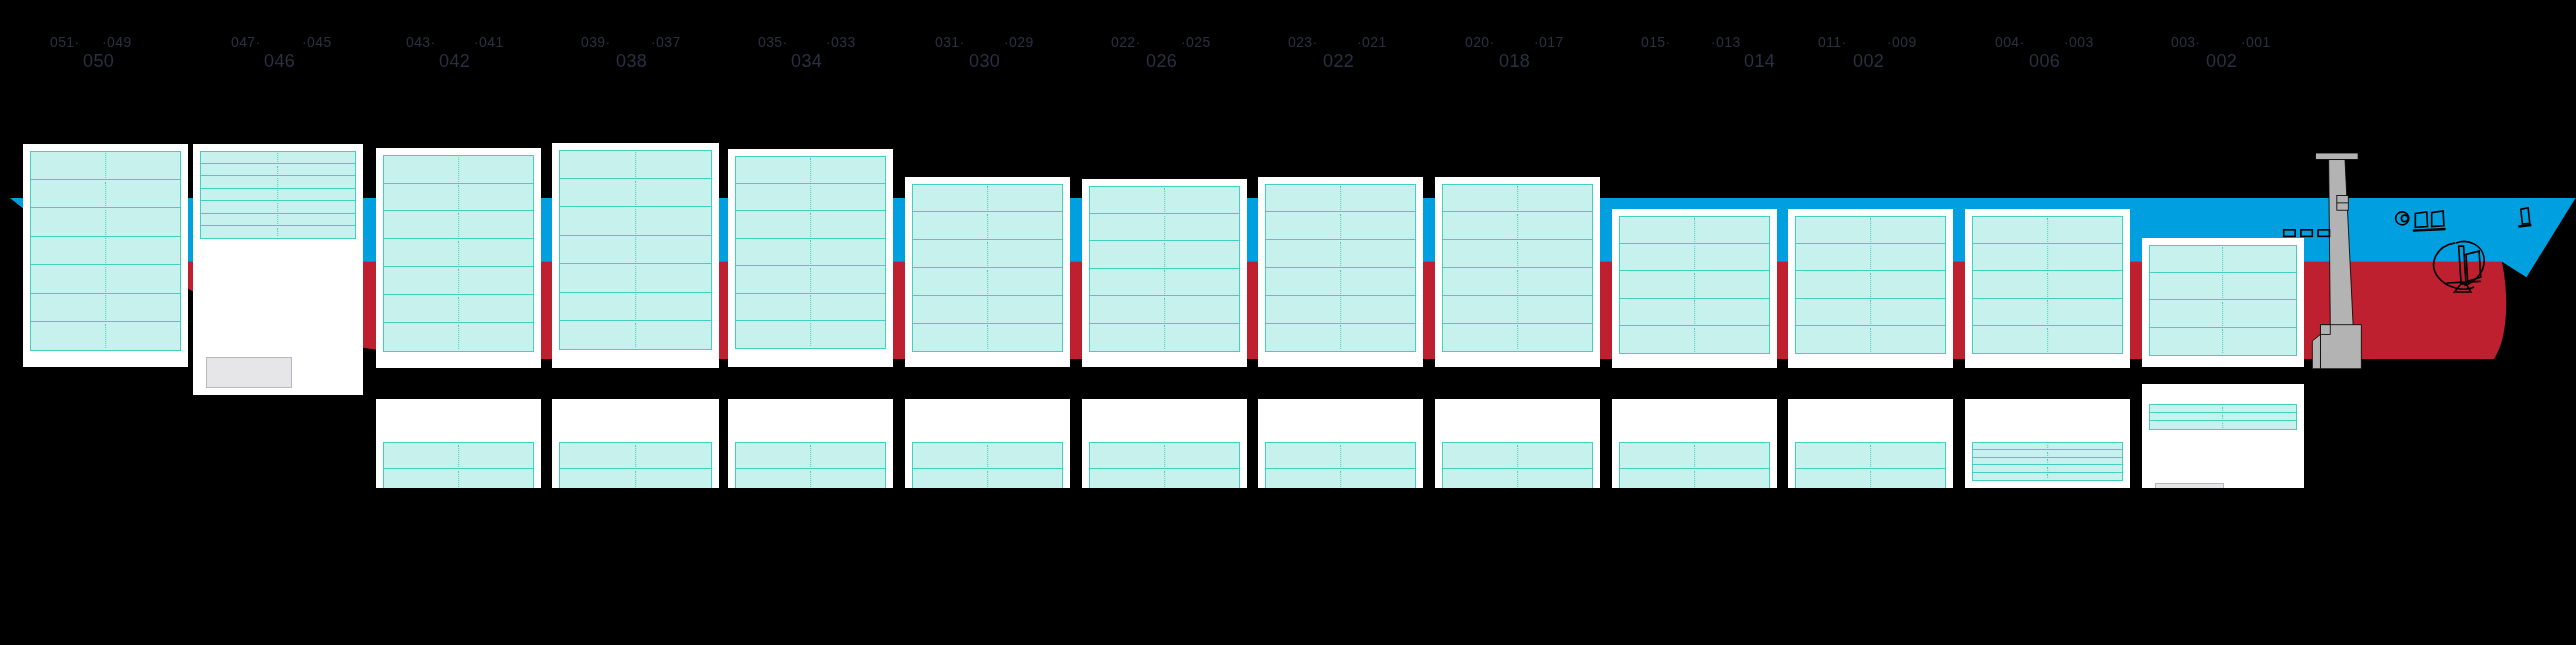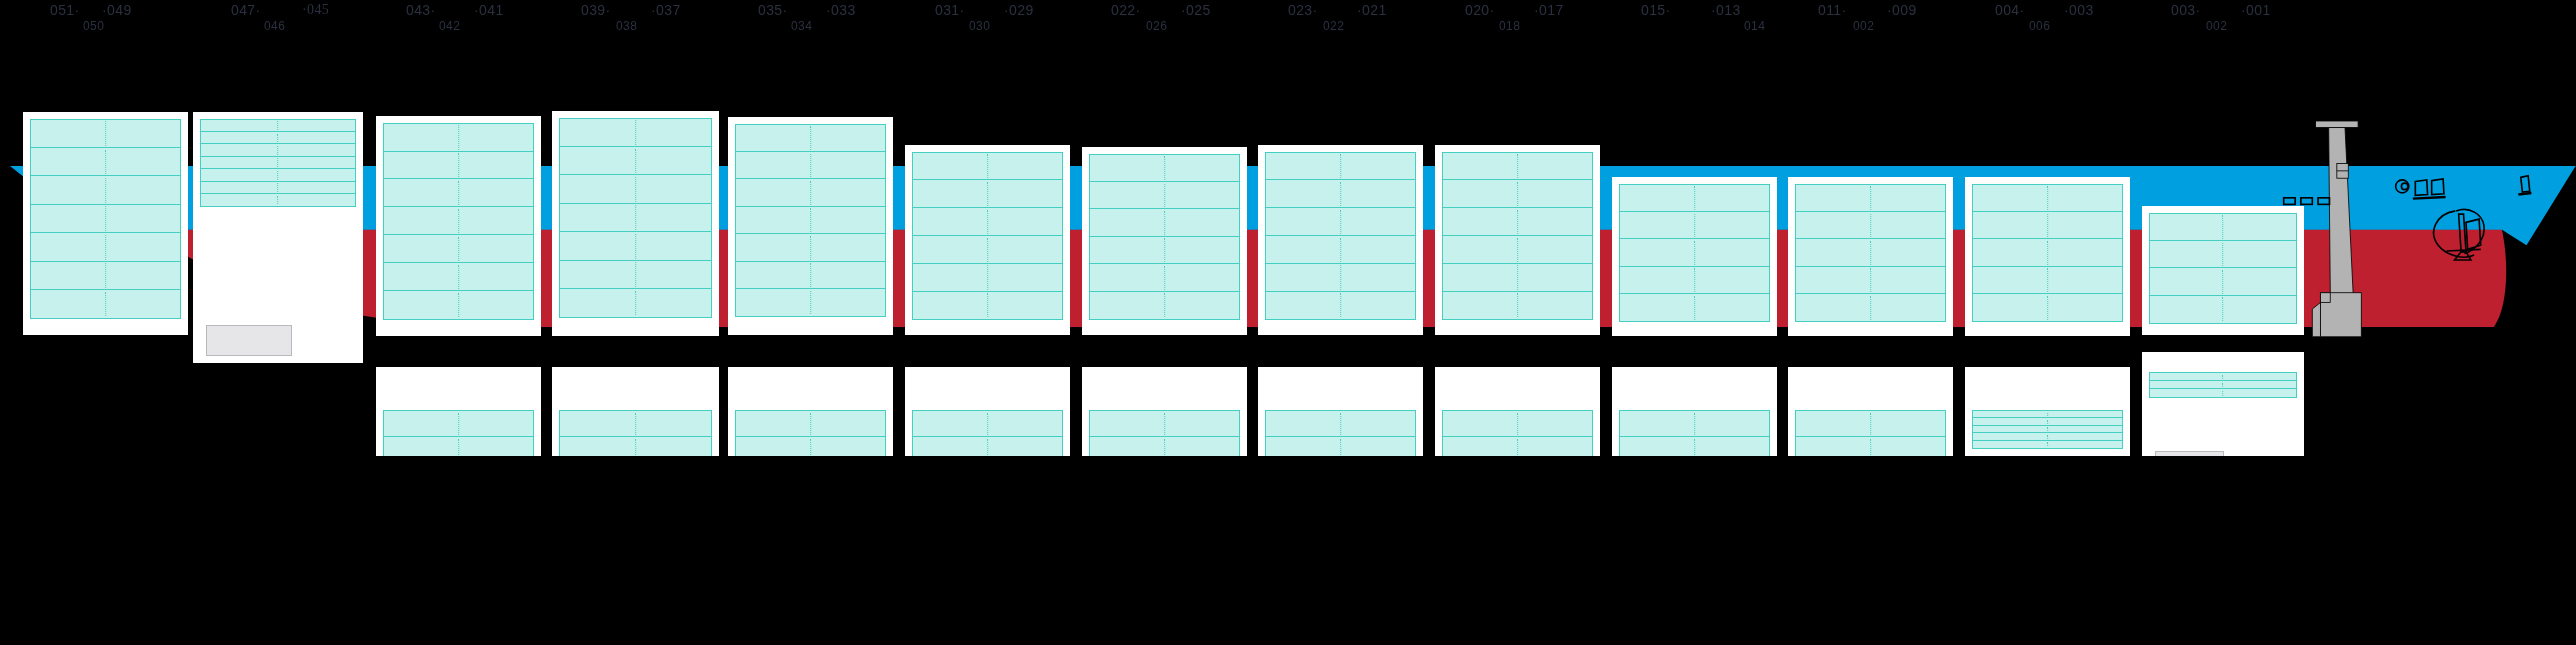--- a/index.html
+++ b/index.html
@@ -1,22 +1,22 @@
 <!DOCTYPE html>
 <html style="font-size:13px"><head>
 <meta charset="utf-8">
 <style>
   html,body{margin:0;padding:0;background:#000;}
   body{font-family:"Liberation Sans",sans-serif;}
-  #stage{position:relative;width:2576px;height:456px;background:#000;overflow:hidden;}
+  #stage{position:relative;width:2576px;height:456px;background:#000;overflow:hidden;margin-top:32px;}
 
   
   .bay-label{position:absolute;color:#2b3040;font-size:14px;letter-spacing:0.4px;white-space:nowrap;}
   .bay-label.top{top:1.6px;}
-  .bay-label.bot{top:19px;font-size:12px;text-align:right;}
+  .bay-label.bot{top:19px;font-size:18px;text-align:right;}
 
   
   #hull{position:absolute;left:0;top:0;width:2576px;height:645px;}
 
   
   .stack{position:absolute;background:#ffffff;box-sizing:border-box;}
   .tiers{position:absolute;left:0;right:0;}
   .tier{position:relative;box-sizing:border-box;background:#c6f1ec;border:1.6px solid #45cfc0;
         border-top-width:1.6px;border-bottom-width:1.6px;margin-top:-1.6px;}
   .tier:first-child{margin-top:0;}
@@ -30,21 +30,21 @@
 </head>
 <body>
 
 <div id="stage">
 
   <div id="labels">
       <div class="bay-label top" style="left: 50px;">051·</div>
       <div class="bay-label top" style="left: 102px;">·049</div>
       <div class="bay-label bot" style="left: 83px;">050</div>
       <div class="bay-label top" style="left: 231px;">047·</div>
-      <div class="bay-label top" style="left: 302px; font-family: Liberation Serif, serif;">·045</div>
+      <div class="bay-label top" style="left: 302px;">·045</div>
       <div class="bay-label bot" style="left: 264px;">046</div>
       <div class="bay-label top" style="left: 406px;">043·</div>
       <div class="bay-label top" style="left: 474px;">·041</div>
       <div class="bay-label bot" style="left: 439px;">042</div>
       <div class="bay-label top" style="left: 581px;">039·</div>
       <div class="bay-label top" style="left: 651px;">·037</div>
       <div class="bay-label bot" style="left: 616px;">038</div>
       <div class="bay-label top" style="left: 758px;">035·</div>
       <div class="bay-label top" style="left: 826px;">·033</div>
       <div class="bay-label bot" style="left: 791px;">034</div>

